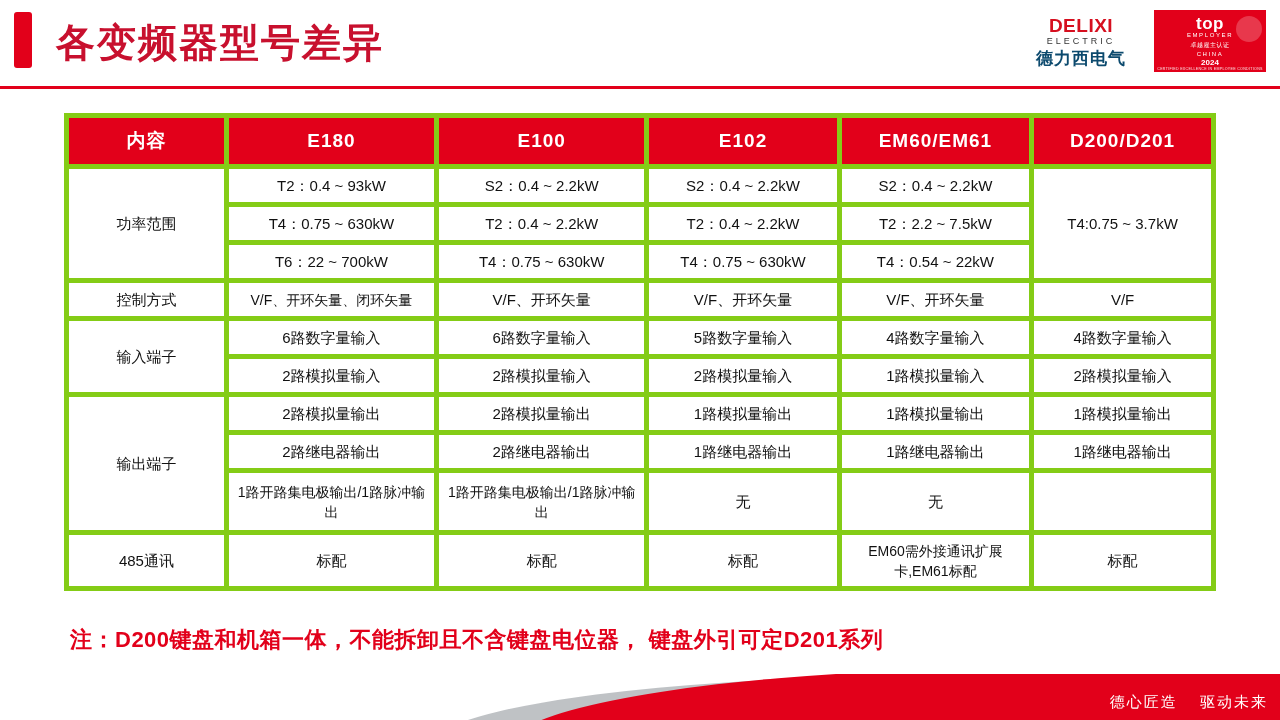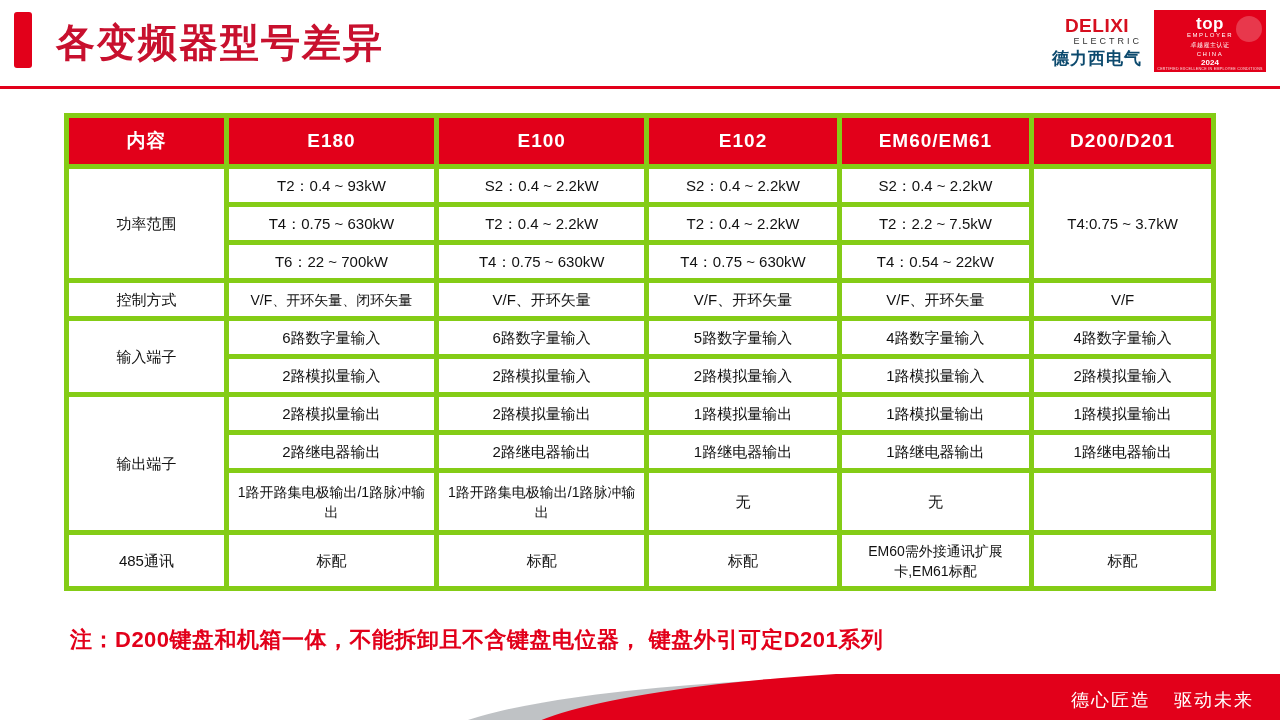--- a/index.html
+++ b/index.html
@@ -51,39 +51,38 @@
     background: #e2001a;
   }
 
   
   .logo-area {
     position: absolute;
     right: 14px;
     top: 10px;
     display: flex;
     align-items: center;
-    gap: 8px;
+    gap: 24px;
   }
   .delixi-logo {
     text-align: center;
     line-height: 1;
     padding-right: 4px;
   }
   .delixi-logo .brand {
     font-size: 19px;
     font-weight: bold;
     color: #d60f1f;
     letter-spacing: 0.5px;
   }
   .delixi-logo .brand-sub {
     font-size: 9px;
     color: #333;
     letter-spacing: 3px;
     margin-top: 2px;
-    text-align: right;
   }
   .delixi-logo .brand-cn {
     font-size: 17px;
     font-weight: bold;
     color: #0c4a6e;
     letter-spacing: 1px;
     margin-top: 4px;
   }
   .top-employer {
     width: 112px;
@@ -213,24 +212,24 @@
     width: 900px;
     height: 120px;
     background: #8a8f95;
     opacity: 0.55;
     transform: rotate(-2.2deg);
     transform-origin: right bottom;
     border-radius: 40% 0 0 0;
   }
   .footer-text {
     position: absolute;
-    right: 26px;
+    right: 12px;
     bottom: 8px;
     color: #ffffff;
-    font-size: 18px;
+    font-size: 15px;
     letter-spacing: 2px;
     white-space: nowrap;
   }
   .footer-text span { margin-left: 16px; }
 </style>
 </head>
 <body>
 
 <div class="slide-header">
   <div class="title-accent"></div>

